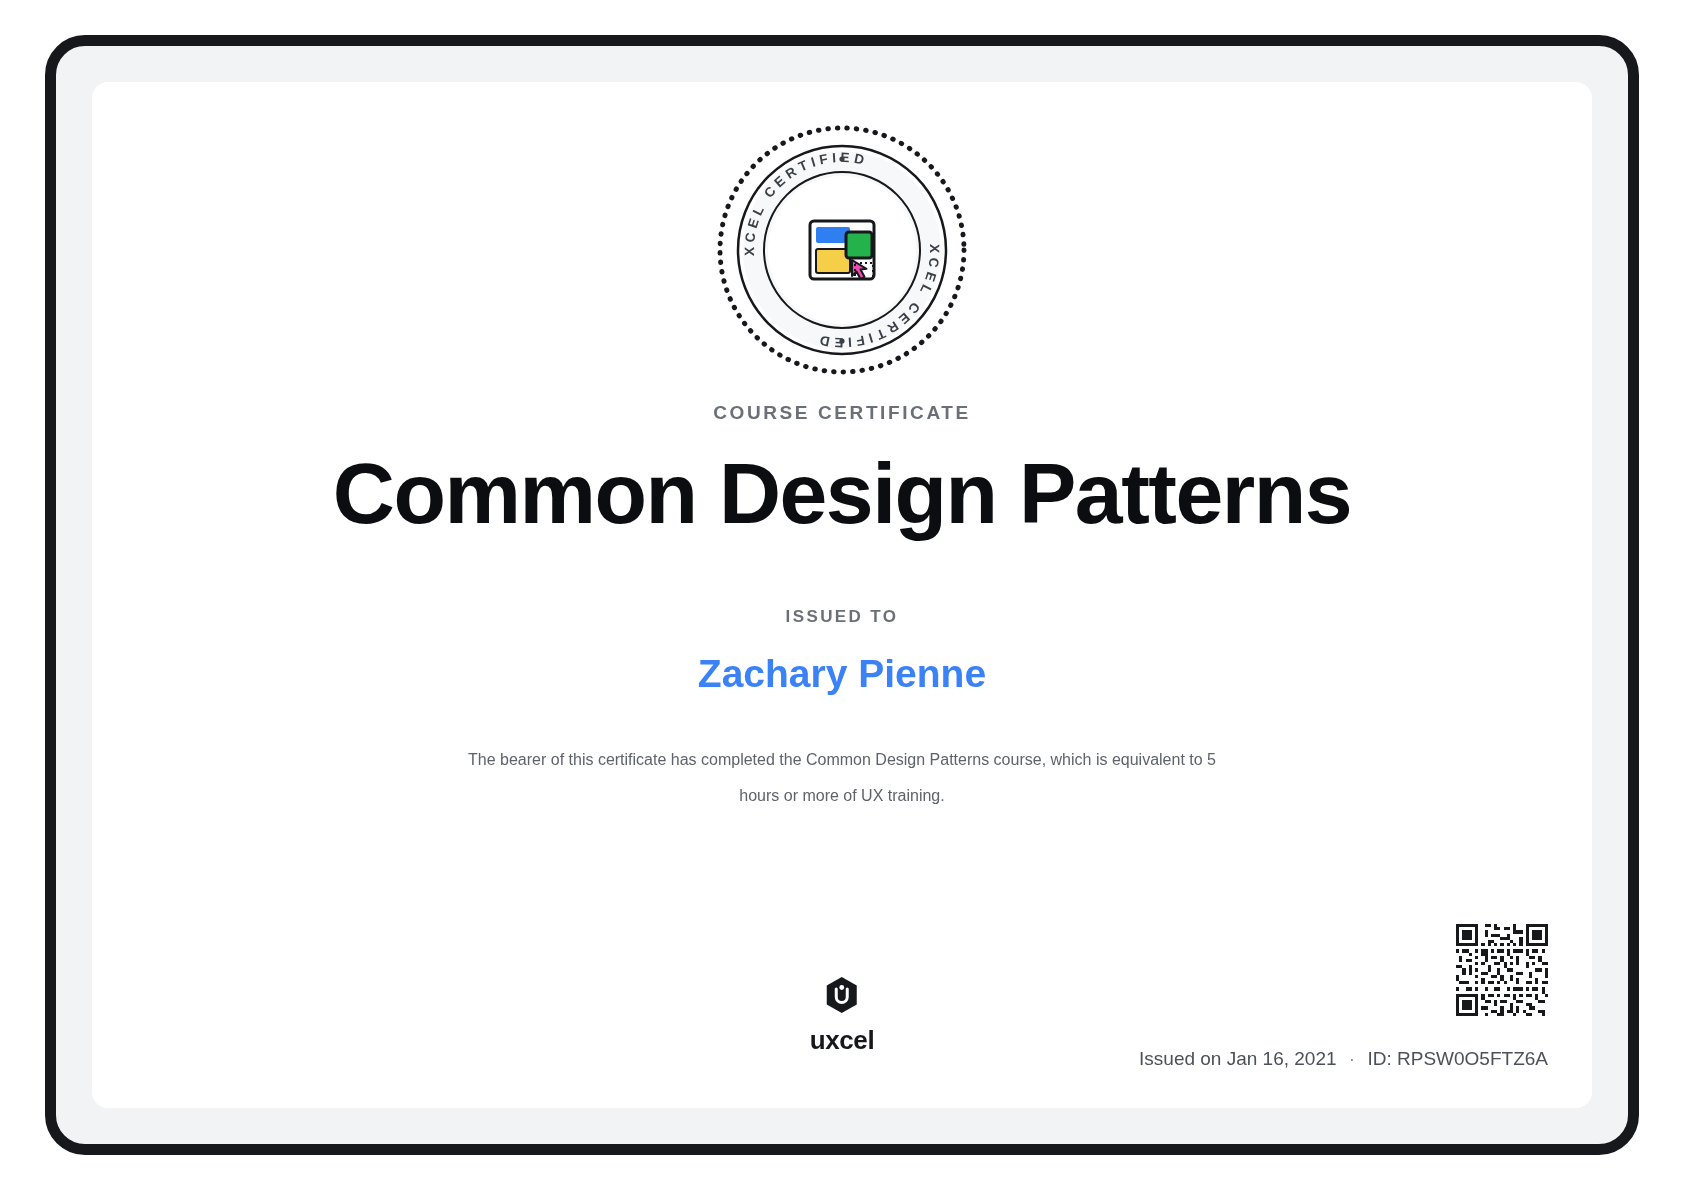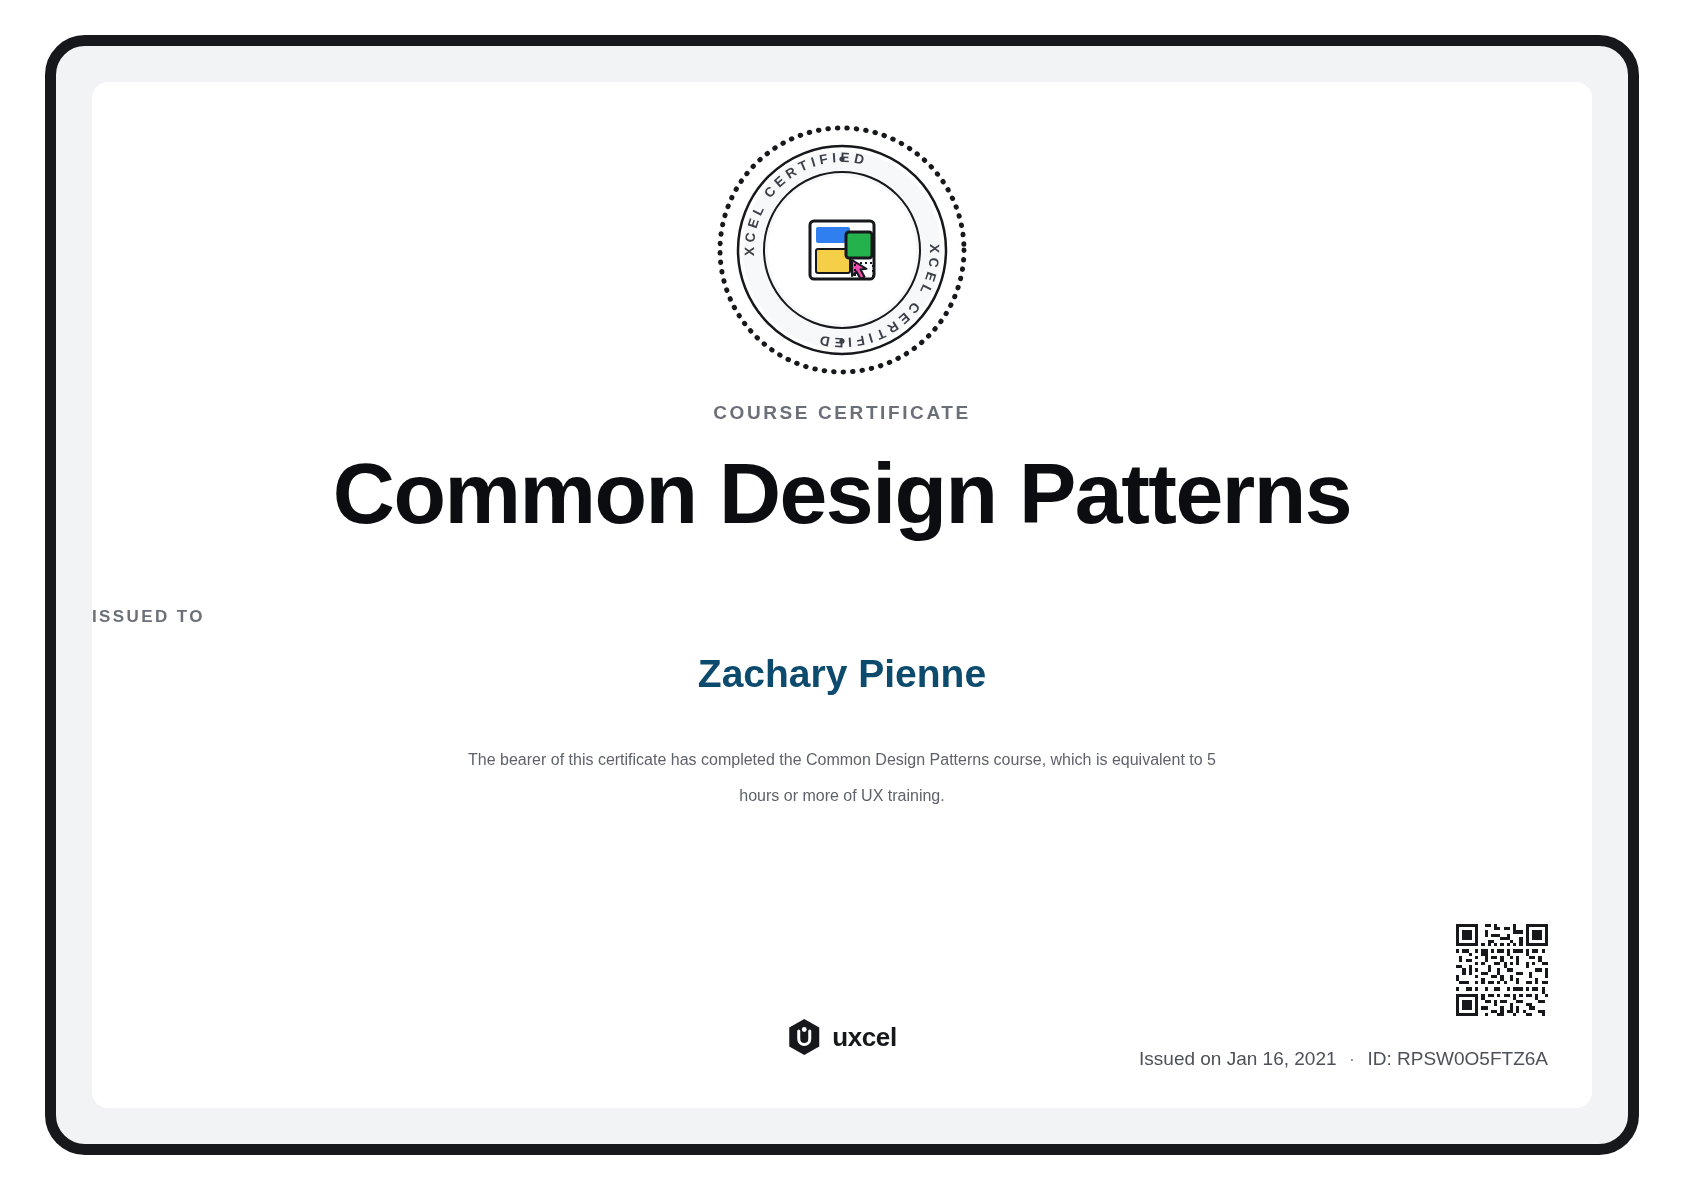--- a/index.html
+++ b/index.html
@@ -77,36 +77,36 @@
     font-weight: bold;
     letter-spacing: -1.5px;
     color: #0c0d10;
   }
 
   .issued-to-label {
     position: absolute;
     top: 525px;
     left: 0;
     right: 0;
-    text-align: left;
+    text-align: center;
     font-size: 17px;
     font-weight: bold;
     letter-spacing: 2.4px;
     color: #6b7078;
   }
 
   .recipient {
     position: absolute;
     top: 570px;
     left: 0;
     right: 0;
     text-align: center;
     font-size: 39px;
     font-weight: bold;
-    color: #0c4a6e;
+    color: #3b82f6;
   }
 
   .description {
     position: absolute;
     top: 660px;
     left: 50%;
     transform: translateX(-50%);
     width: 760px;
     text-align: center;
     font-size: 16px;
@@ -129,20 +129,21 @@
   }
 
   .brand-block {
     position: absolute;
     left: 50%;
     transform: translateX(-50%);
     bottom: 52px;
     display: flex;
     align-items: center;
     gap: 11px;
+    flex-direction: column;
   }
 
   .brand-name {
     font-size: 26px;
     font-weight: bold;
     color: #16181c;
     letter-spacing: -0.4px;
   }
 
   .issue-block {

